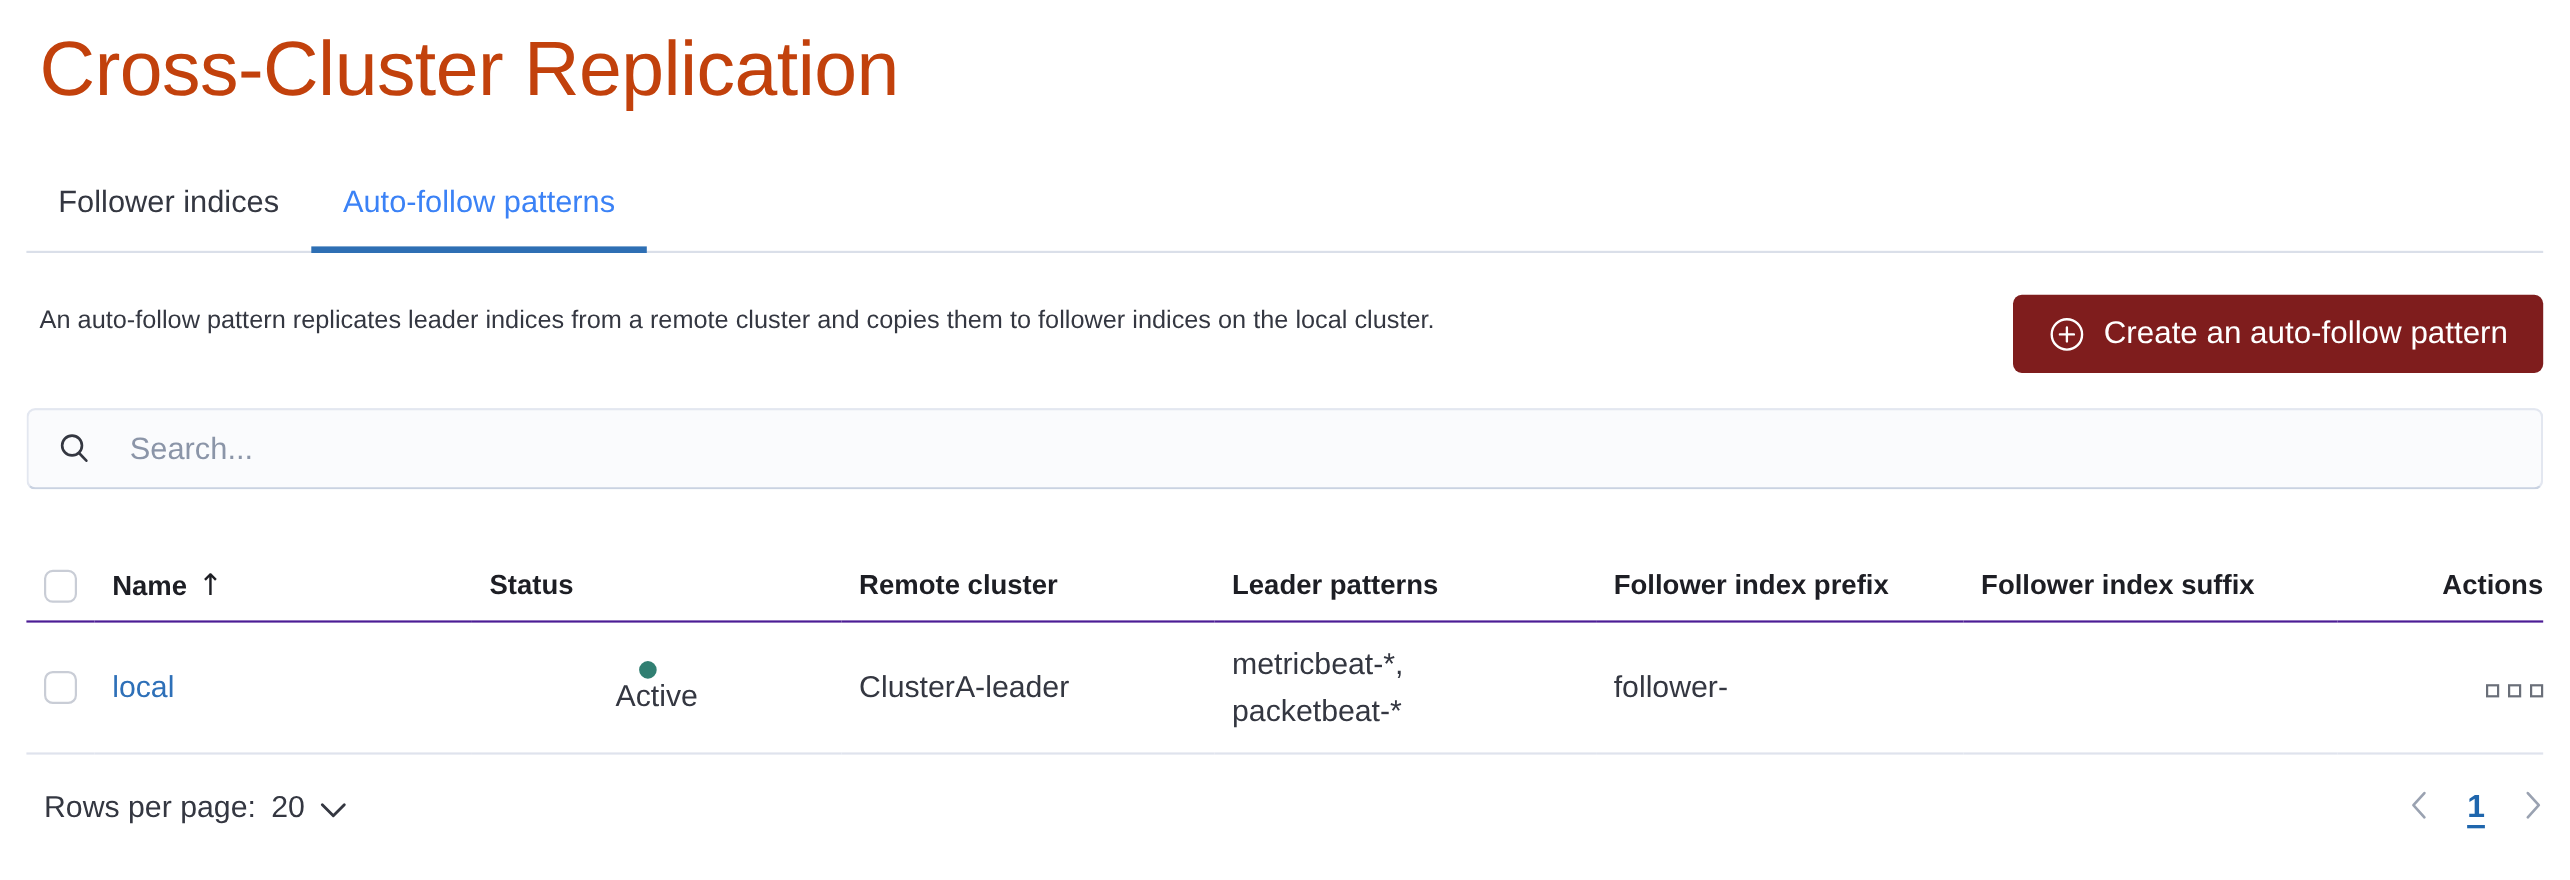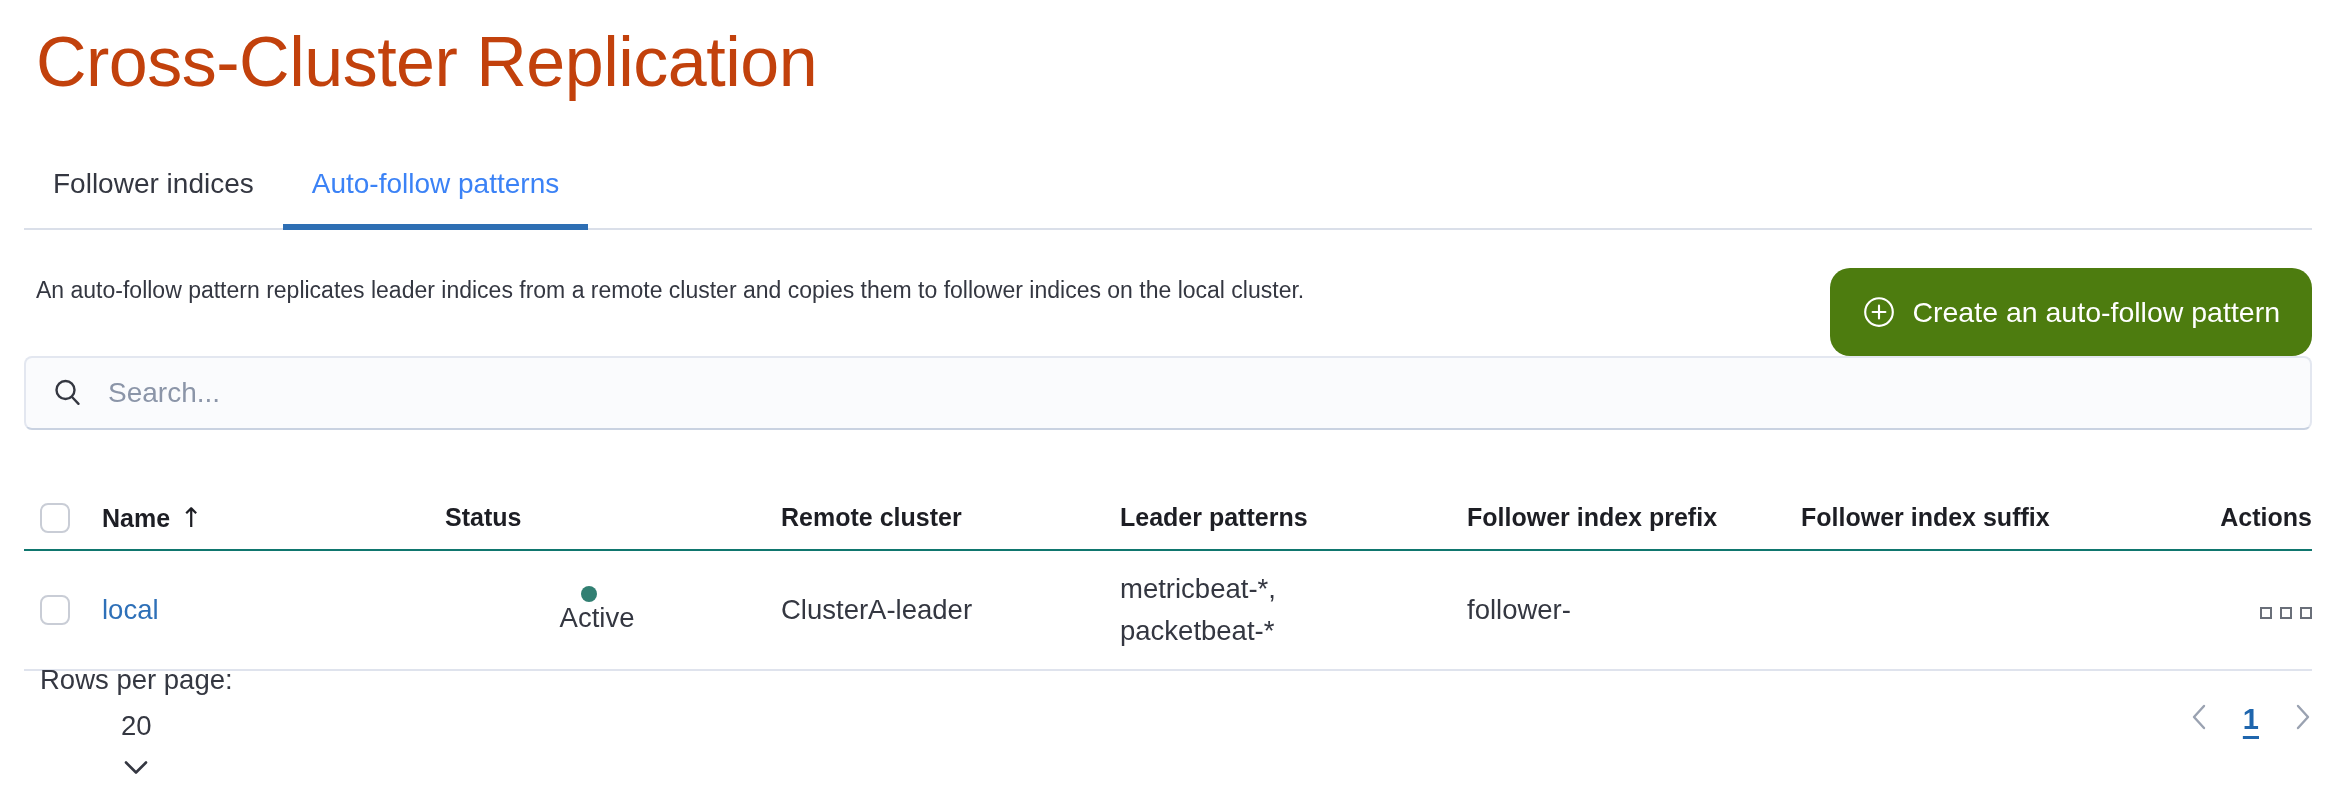--- a/index.html
+++ b/index.html
@@ -33,47 +33,47 @@
   }
 
   
   .intro-row { display:flex; justify-content:space-between; align-items:flex-start; margin-top:38px; }
   .desc {
     margin:0 0 0 12px; max-width:1700px;
     font-size:23px; line-height:45px; color:#343741;
   }
   .create-btn {
     display:flex; align-items:center; gap:16px; flex:none;
-    height:88px; padding:0 32px; margin-top:0;
-    background:#4d7c0f; color:#ffffff; border:none; border-radius:20px;
+    height:71px; padding:0 32px; margin-top:0;
+    background:#7f1d1d; color:#ffffff; border:none; border-radius:8px;
     font-size:28.5px; font-family:inherit; cursor:pointer;
   }
   .create-btn svg { display:block; }
 
   
   .search-bar {
-    display:flex; align-items:center; gap:22px;
-    height:74px; padding:0 26px;
+    display:flex; align-items:center; gap:32px;
+    margin-top:32px; height:74px; padding:0 26px;
     background:#fafbfd; border:2px solid #e3e7f0; border-bottom-color:#c9d2e1;
     border-radius:8px;
   }
   .search-bar svg { flex:none; display:block; }
   .search-input {
     flex:1; height:60px; border:none; outline:none; background:transparent;
     font-size:28px; color:#343741; font-family:inherit;
   }
   .search-input::placeholder { color:#8b95a8; }
 
   
   table.grid { width:100%; border-collapse:collapse; margin-top:56px; table-layout:fixed; }
   thead tr { height:64px; }
   tbody tr { height:120px; }
   th {
     text-align:left; font-size:25px; font-weight:700; color:#1d1e24;
-    padding:0 16px; border-bottom:2px solid #0f766e; white-space:nowrap;
+    padding:0 16px; border-bottom:2px solid #4c1d95; white-space:nowrap;
   }
   td {
     font-size:27.5px; color:#343741; padding:0 16px;
     border-bottom:2px solid #dfe3ed; vertical-align:middle;
   }
   th:last-child, td:last-child { text-align:right; padding-right:0; }
   .sort-arrow { font-family:"DejaVu Sans",sans-serif; font-weight:400; margin-left:10px; font-size:27px; color:#1d1e24; }
 
   .checkbox {
     appearance:none; -webkit-appearance:none; width:30px; height:30px; margin:0;
@@ -92,21 +92,21 @@
     width:12px; height:12px; border:2.5px solid #6a6f79; display:block;
   }
 
   
   .footer {
     display:flex; justify-content:space-between; align-items:center;
     margin-top:26px; padding:0 0 0 16px; height:44px;
   }
   .rows-per-page {
     display:flex; align-items:center; gap:14px;
-    font-size:27.5px; color:#343741; cursor:pointer;flex-direction:column;
+    font-size:27.5px; color:#343741; cursor:pointer;
   }
   .rows-per-page svg { display:block; margin-top:4px; }
   .pagination { display:flex; align-items:center; gap:36px; }
   .page-btn { display:flex; align-items:center; cursor:pointer; }
   .page-num {
     font-size:29px; font-weight:700; color:#1f66ad;
     text-decoration:underline; text-underline-offset:7px; text-decoration-thickness:3px;
     cursor:pointer;
   }
 </style>

